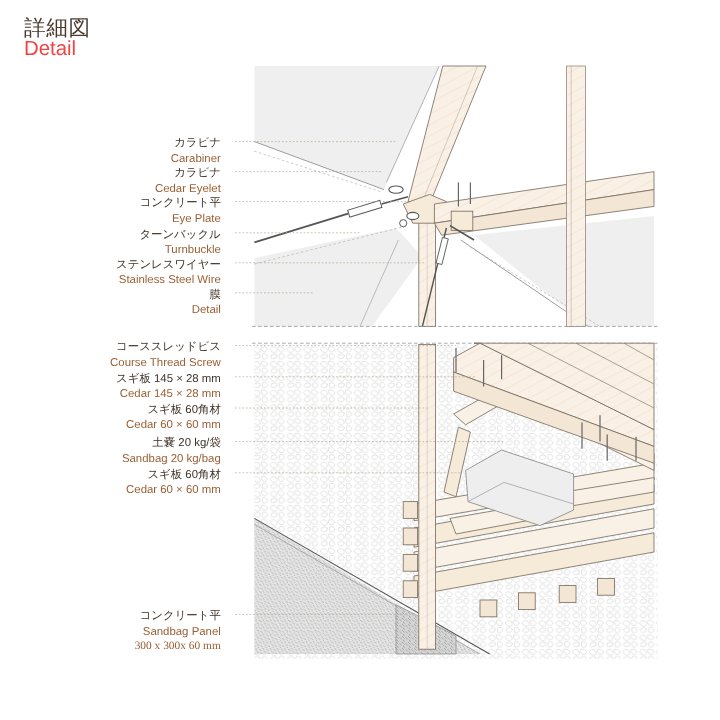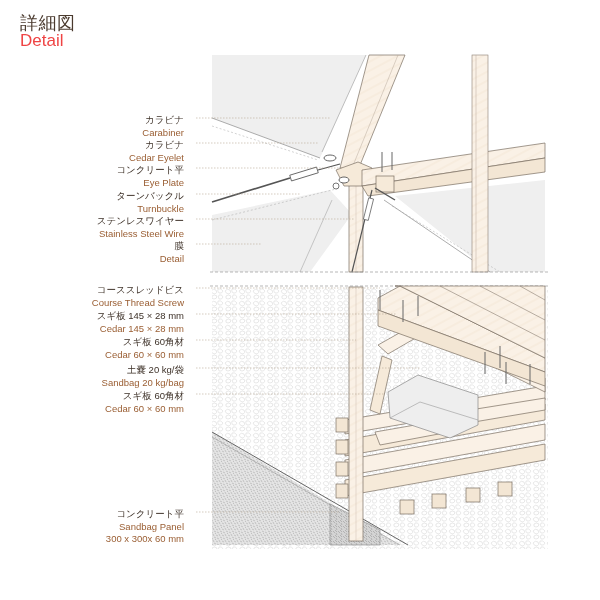--- a/index.html
+++ b/index.html
@@ -4,21 +4,21 @@
 <style>
   * { margin:0; padding:0; box-sizing:border-box; }
   html, body { width:600px; height:600px; background:#ffffff; overflow:hidden; }
   body { position:relative; font-family:"Liberation Sans","DejaVu Sans",sans-serif; }
   .title-block { position:absolute; left:20px; top:14px; }
   .title-jp { font-size:18px; color:#4a3a2e; line-height:18px; letter-spacing:0.5px; }
   .title-en { font-size:17px; color:#ef4444; line-height:18px; }
   .label { position:absolute; right:416px; text-align:right; font-size:9.5px; line-height:12.5px; white-space:nowrap; }
   .label .jp { color:#3e3229; display:block; }
   .label .en { color:#9a5e33; display:block; }
-  .label .en2 { color:#9a5e33; display:block; }
+  .label .en2 { color:#9a5e33; display:block;font-family:Liberation Serif, serif; }
   svg.drawing { position:absolute; left:0; top:0; }
 </style>
 </head>
 <body>
 
 <div class="title-block">
   <div class="title-jp">詳細図</div>
   <div class="title-en">Detail</div>
 </div>
 

